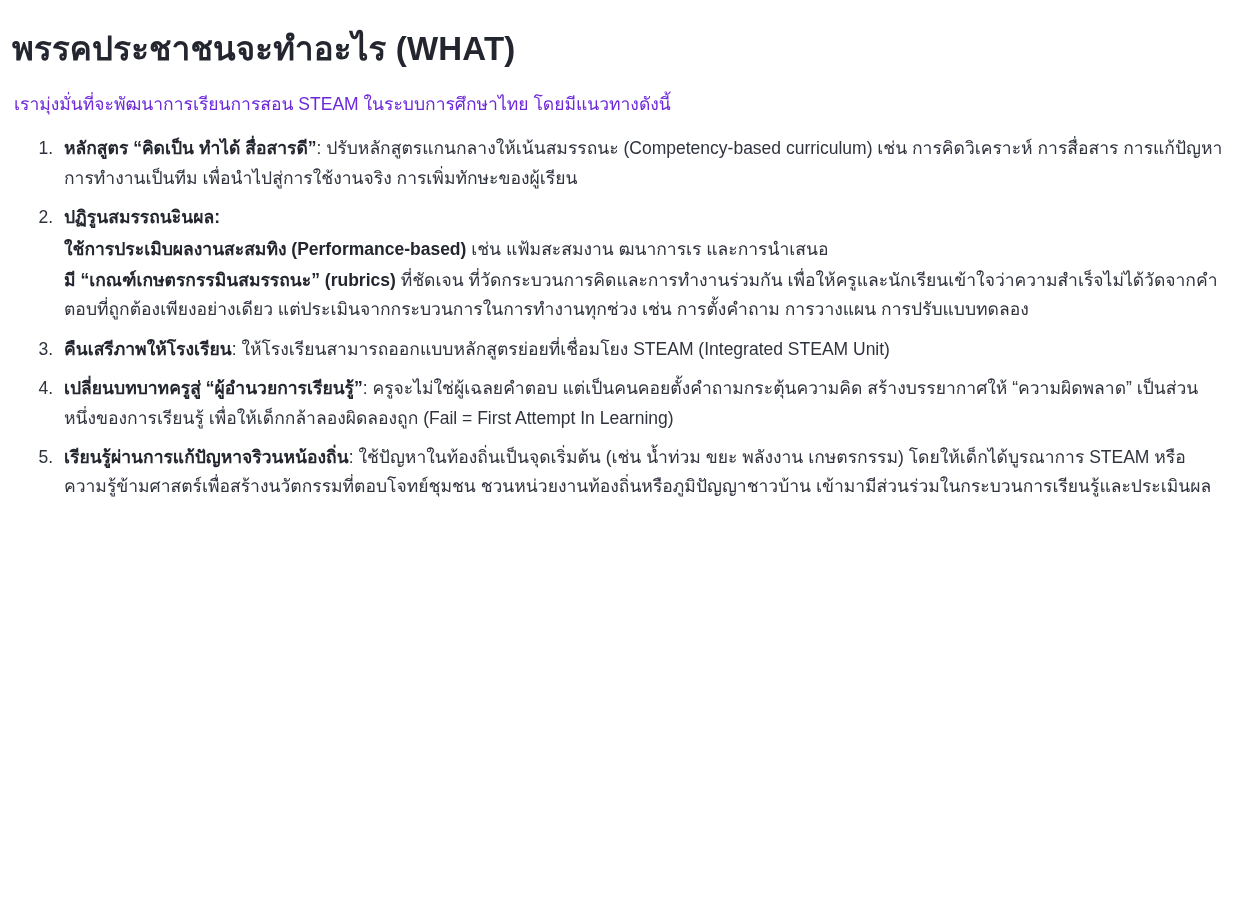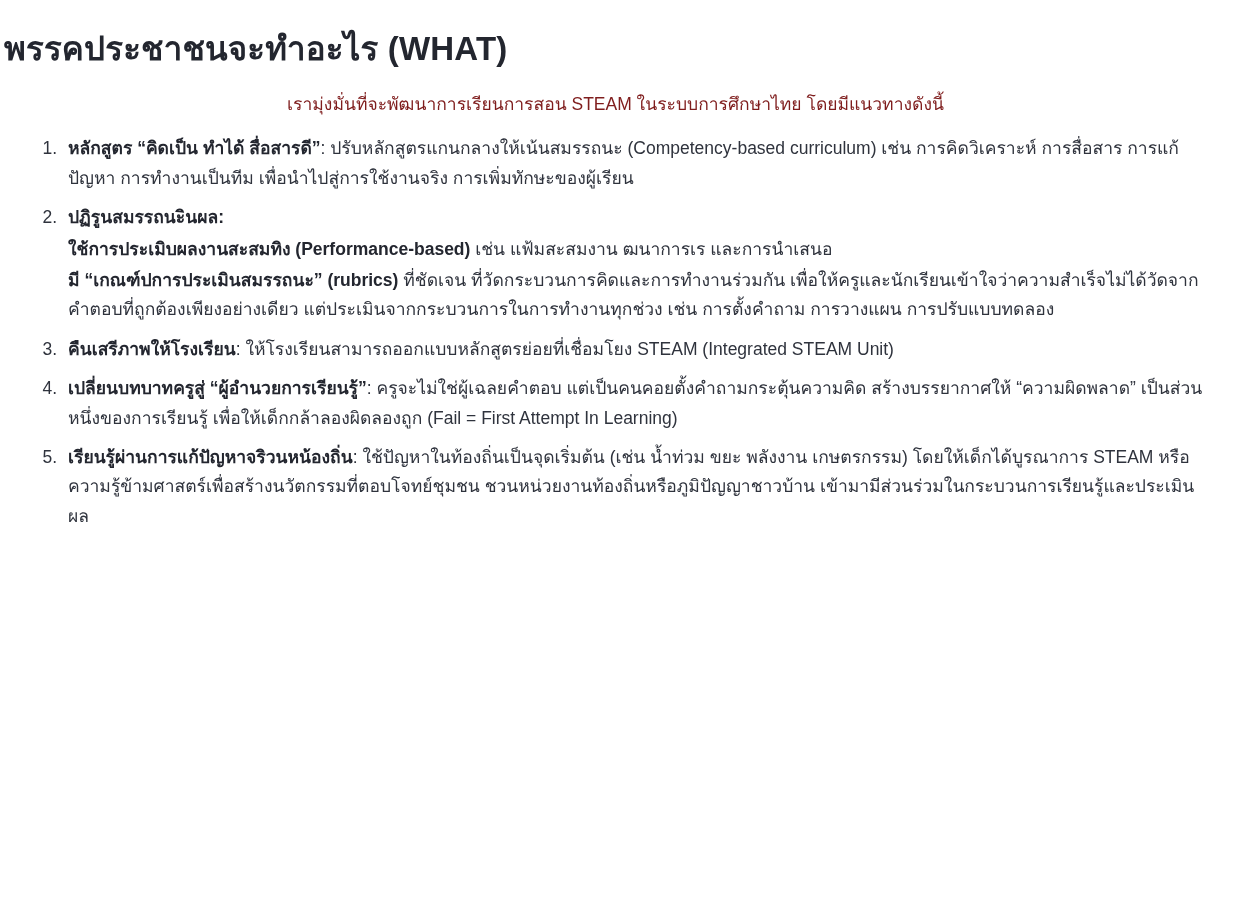--- a/index.html
+++ b/index.html
@@ -11,39 +11,38 @@
     width: 1255px;
     height: 907px;
     font-family: "Liberation Sans", "DejaVu Sans", sans-serif;
     color: #2b2f3a;
     -webkit-font-smoothing: antialiased;
   }
   .page {
     box-sizing: border-box;
     width: 1255px;
     min-height: 907px;
-    padding: 22px 30px 10px 4px;
+    padding: 22px 30px 10px 12px;
   }
   h1.doc-title {
     font-size: 33px;
     line-height: 1.25;
     font-weight: 700;
     color: #23262f;
     margin: 6px 0 22px 0;
     letter-spacing: 0.2px;
   }
   p.intro {
     font-size: 17.5px;
     line-height: 1.55;
-    color: #7f1d1d;
+    color: #6d28d9;
     margin: 0 0 16px 2px;
-    text-align: center;
   }
   ol.main-list {
-    margin: 12px;
+    margin: 0;
     padding-left: 46px;
     list-style-type: decimal;
     font-size: 17.5px;
   }
   ol.main-list > li {
     margin-bottom: 10px;
     line-height: 1.68;
     color: #2f333d;
     padding-left: 6px;
   }
@@ -69,21 +68,21 @@
 
   <ol class="main-list">
 
     <li>
       <span class="li-body"><span class="bold">หลักสูตร “คิดเป็น ทำได้ สื่อสารดี”</span><span>: ปรับหลักสูตรแกนกลางให้เน้นสมรรถนะ (Competency-based curriculum) เช่น การคิดวิเคราะห์ การสื่อสาร การแก้ปัญหา การทำงานเป็นทีม เพื่อนำไปสู่การใช้งานจริง การเพิ่มทักษะของผู้เรียน</span></span>
     </li>
 
     <li>
       <span class="li-body"><span class="bold">ปฏิรูนสมรรถนะินผล:</span><span></span></span>
       <span class="sub-block"><span class="bold">ใช้การประเมิบผลงานสะสมทิง (Performance-based)</span><span> เช่น แฟ้มสะสมงาน ฒนาการเร และการนำเสนอ</span></span>
-      <span class="sub-block"><span class="bold">มี “เกณฑ์ปการประเมินสมรรถนะ” (rubrics)</span><span> ที่ชัดเจน ที่วัดกระบวนการคิดและการทำงานร่วมกัน เพื่อให้ครูและนักเรียนเข้าใจว่าความสำเร็จไม่ได้วัดจากคำตอบที่ถูกต้องเพียงอย่างเดียว แต่ประเมินจากกระบวนการในการทำงานทุกช่วง เช่น การตั้งคำถาม การวางแผน การปรับแบบทดลอง</span></span>
+      <span class="sub-block"><span class="bold">มี “เกณฑ์เกษตรกรรมินสมรรถนะ” (rubrics)</span><span> ที่ชัดเจน ที่วัดกระบวนการคิดและการทำงานร่วมกัน เพื่อให้ครูและนักเรียนเข้าใจว่าความสำเร็จไม่ได้วัดจากคำตอบที่ถูกต้องเพียงอย่างเดียว แต่ประเมินจากกระบวนการในการทำงานทุกช่วง เช่น การตั้งคำถาม การวางแผน การปรับแบบทดลอง</span></span>
     </li>
 
     <li>
       <span class="li-body"><span class="bold">คืนเสรีภาพให้โรงเรียน</span><span>: ให้โรงเรียนสามารถออกแบบหลักสูตรย่อยที่เชื่อมโยง STEAM (Integrated STEAM Unit)</span></span>
     </li>
 
     <li>
       <span class="li-body"><span class="bold">เปลี่ยนบทบาทครูสู่ “ผู้อำนวยการเรียนรู้”</span><span>: ครูจะไม่ใช่ผู้เฉลยคำตอบ แต่เป็นคนคอยตั้งคำถามกระตุ้นความคิด สร้างบรรยากาศให้ “ความผิดพลาด” เป็นส่วนหนึ่งของการเรียนรู้ เพื่อให้เด็กกล้าลองผิดลองถูก (Fail = First Attempt In Learning)</span></span>
     </li>
 

